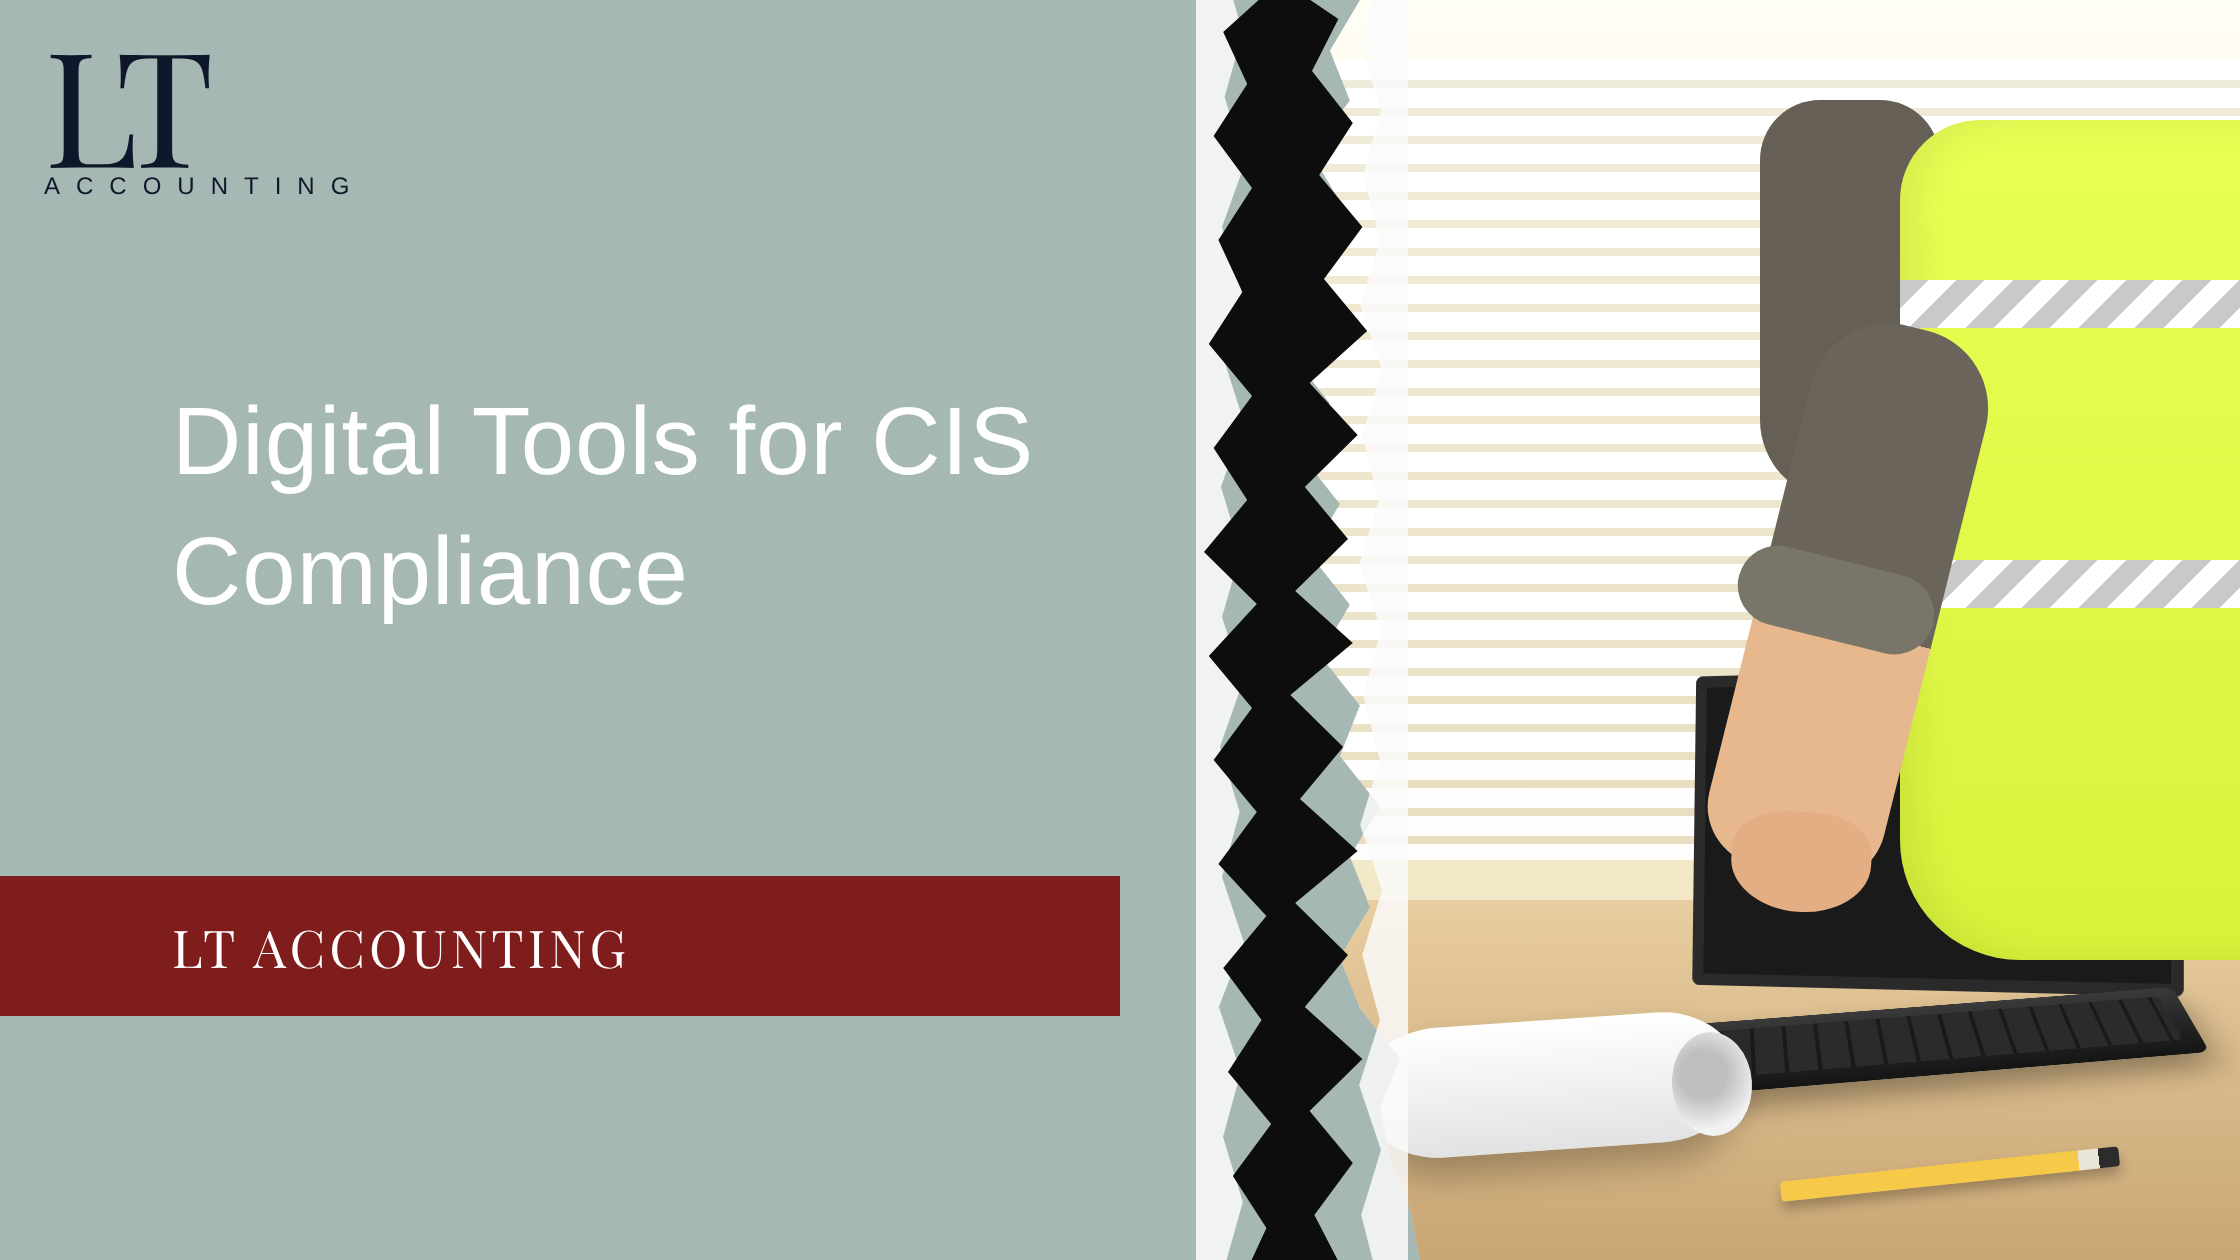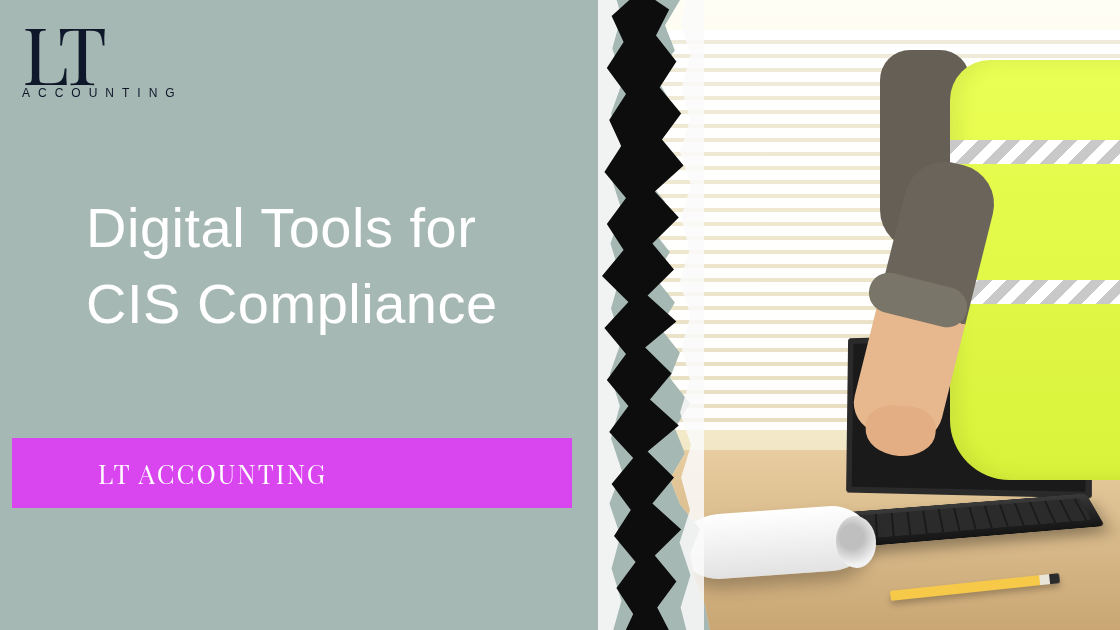--- a/index.html
+++ b/index.html
@@ -240,31 +240,31 @@
     margin-top: 2px;
     margin-left: 0;
     font-weight: 400;
   }
 
   .headline {
     position: absolute;
     top: 190px; left: 86px;
     width: 480px;
     color: #fff;
-    font-size: 56px;
+    font-size: 48px;
     line-height: 1.35;
     font-weight: 300;
     letter-spacing: .5px;
   }
 
   .brand-bar {
     position: absolute;
-    left: 12px; top: 438px;
+    left: 0; top: 438px;
     width: 560px; height: 70px;
-    background: #d946ef;
+    background: #7f1d1d;
     display: flex;
     align-items: center;
   }
   .brand-bar-text {
     margin-left: 86px;
     color: #fff;
     font-family: 'Didot','Bodoni MT','Playfair Display','Times New Roman', serif;
     font-size: 26px;
     letter-spacing: 2px;
     font-weight: 400;

